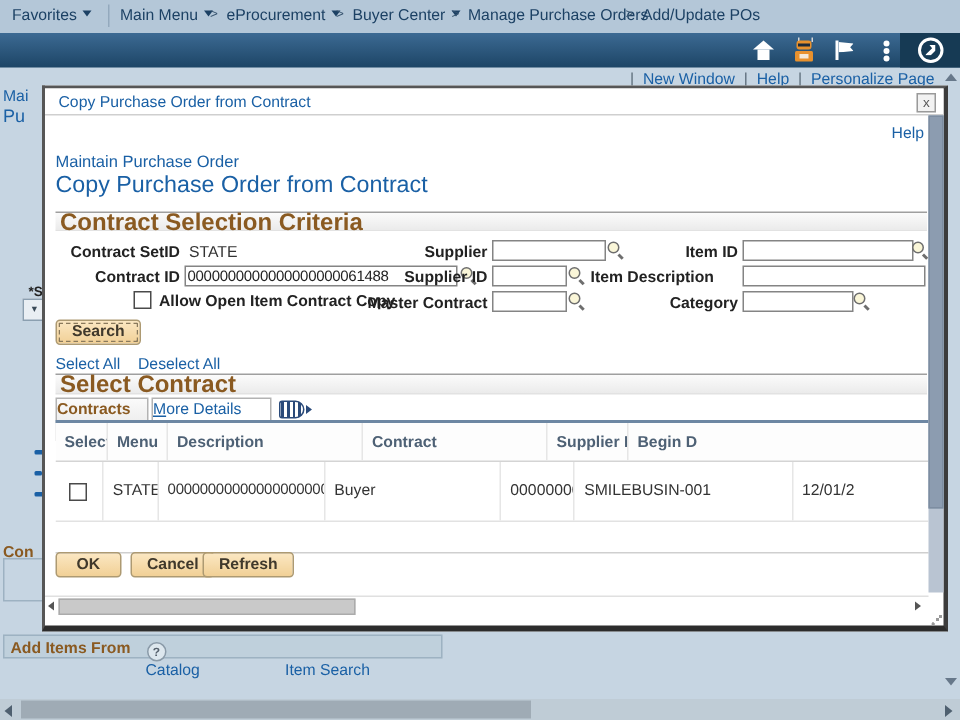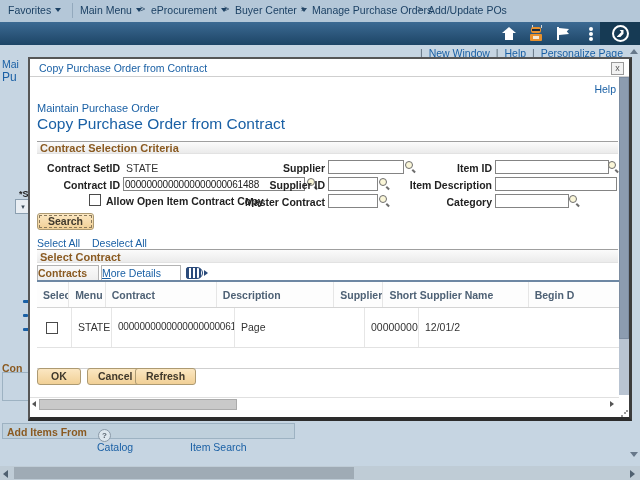--- a/index.html
+++ b/index.html
@@ -83,21 +83,21 @@
       border-bottom:1px solid #cfcfcf}
   .modal-title{position:absolute;left:9px;top:3px;font-size:10.5px;color:#1a60a5}
   .close-btn{position:absolute;right:5px;top:3px;width:11px;height:11px;background:#f2f2f2;
       border:1px solid #9a9a9a;color:#555;font-size:9px;line-height:10px;text-align:center;cursor:pointer}
 
   .m-help{top:24px;right:13px;font-size:10.5px}
   .m-context{left:7px;top:43px;font-size:11px;color:#1a60a5}
   .m-title{left:7px;top:56px;font-size:15.5px;color:#1a60a5}
   .band{left:7px;width:581px;height:13px;background:linear-gradient(#fbfbfb,#ebebeb);
       border-top:1px solid #9f9f9f;border-bottom:1px solid #e2e2e2;
-      color:#8a5a21;font-weight:bold;font-size:11px;line-height:13px;padding-left:3px;
+      color:#8a5a21;font-weight:bold;font-size:16px;line-height:13px;padding-left:3px;
       box-sizing:border-box}
   .lbl{font-size:10.5px;font-weight:bold;color:#222;white-space:nowrap;text-align:right}
   .val{font-size:10.5px;color:#333;white-space:nowrap}
   .txt{position:absolute;height:12px;border:1px solid #848484;background:#fff;
       font-family:"Liberation Sans",sans-serif;font-size:10px;color:#222;padding:0 1px;margin:0}
   .mag{position:absolute;width:12px;height:12px;cursor:pointer}
   .mag::before{content:"";position:absolute;left:1px;top:1px;width:6px;height:6px;
       border:1.5px solid #6e6e6e;border-radius:50%;background:#faf6d8}
   .mag::after{content:"";position:absolute;left:9px;top:9px;width:4px;height:2px;background:#6e6e6e;
       transform:rotate(45deg);transform-origin:0 0}
@@ -247,21 +247,21 @@
   <span class="mag" style="left:348px;top:118px"></span>
 
   <div class="abs lbl" style="left:175px;top:137px;width:120px">Master Contract</div>
   <input class="txt" style="left: 298px; top: 135px; width: 46px;" readonly="">
   <span class="mag" style="left:348px;top:135px"></span>
 
   <div class="abs lbl" style="left:360px;top:103px;width:102px">Item ID</div>
   <input class="txt" style="left: 465px; top: 101px; width: 110px;" readonly="">
   <span class="mag" style="left:577px;top:101px"></span>
 
-  <div class="abs lbl" style="left:360px;top:120px;width:102px">Item Description</div>
+  <div class="abs lbl" style="left:344px;top:120px;width:102px">Item Description</div>
   <input class="txt" style="left: 465px; top: 118px; width: 118px;" readonly="">
 
   <div class="abs lbl" style="left:360px;top:137px;width:102px">Category</div>
   <input class="txt" style="left: 465px; top: 135px; width: 70px;" readonly="">
   <span class="mag" style="left:538px;top:135px"></span>
 
   <button class="ps-btn focus" style="left:7px;top:154px">Search</button>
 
   <span class="abs link m-links" style="left:7px;top:178px">Select All</span>
   <span class="abs link m-links" style="left:62px;top:178px">Deselect All</span>
@@ -271,34 +271,34 @@
   <div class="abs" style="left:7px;top:206px;width:581px;height:15px">
     <div class="tab tab-active" style="left:0;width:62px">Contracts</div>
     <div class="tab tab-inactive" style="left:64px;width:80px"><span style="text-decoration:underline">M</span><span>ore Details</span></div>
     <div class="gridbtn"></div>
   </div>
 
   <div class="abs grid">
     <div class="g-row g-head">
       <div class="g-cell c0">Select</div>
       <div class="g-cell c1">Menu</div>
+      <div class="g-cell c3">Description</div>
       <div class="g-cell c2">Contract</div>
-      <div class="g-cell c3">Description</div>
       <div class="g-cell c4">Supplier ID</div>
-      <div class="g-cell c5">Short Supplier Name</div>
       <div class="g-cell c6">Begin D</div>
     </div>
     <div class="g-row g-data">
       <div class="g-cell c0" style="position:relative">
         <input type="checkbox" class="cb" style="left: 9px; top: 14px;">
       </div>
       <div class="g-cell c1">STATE</div>
       <div class="g-cell c2" style="font-size:10px;letter-spacing:-0.2px">0000000000000000000061488</div>
-      <div class="g-cell c3">Page</div>
+      <div class="g-cell c3">Buyer</div>
       <div class="g-cell c4">0000000035</div>
+      <div class="g-cell c5">SMILEBUSIN-001</div>
       <div class="g-cell c6">12/01/2</div>
     </div>
   </div>
 
   <button class="ps-btn" style="left:7px;top:309px;padding:1px 13px 2px">OK</button>
   <button class="ps-btn" style="left:57px;top:309px">Cancel</button>
   <button class="ps-btn" style="left:105px;top:309px">Refresh</button>
 
   <div class="m-vscroll">
     <div class="m-vthumb"></div>

